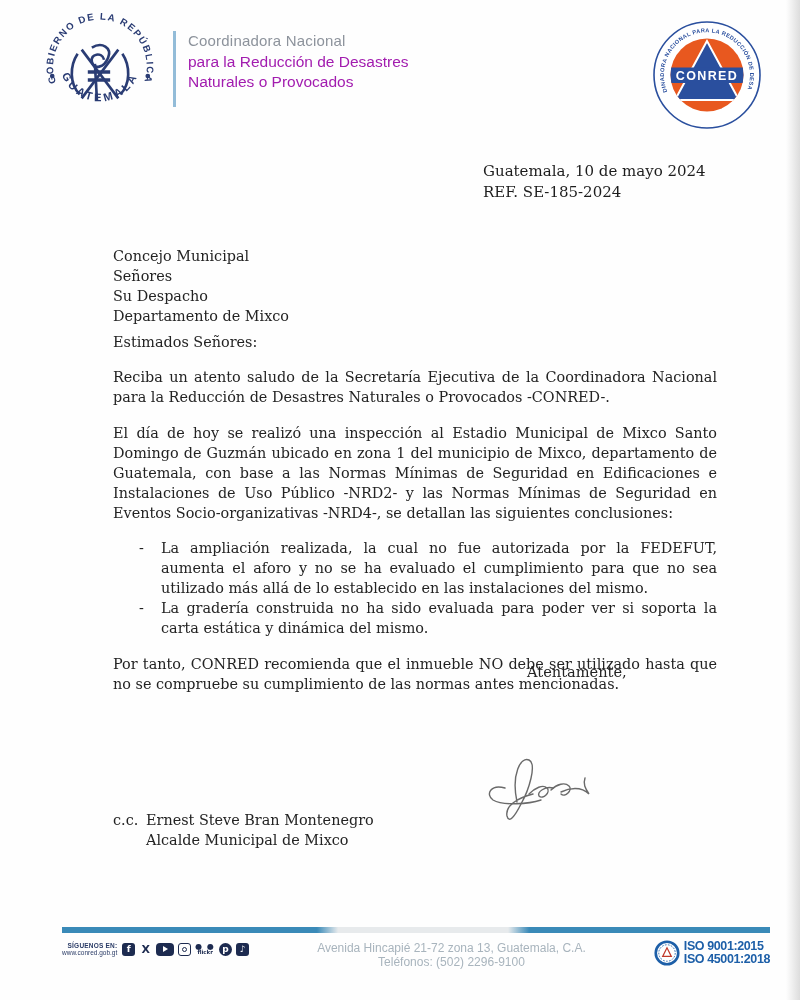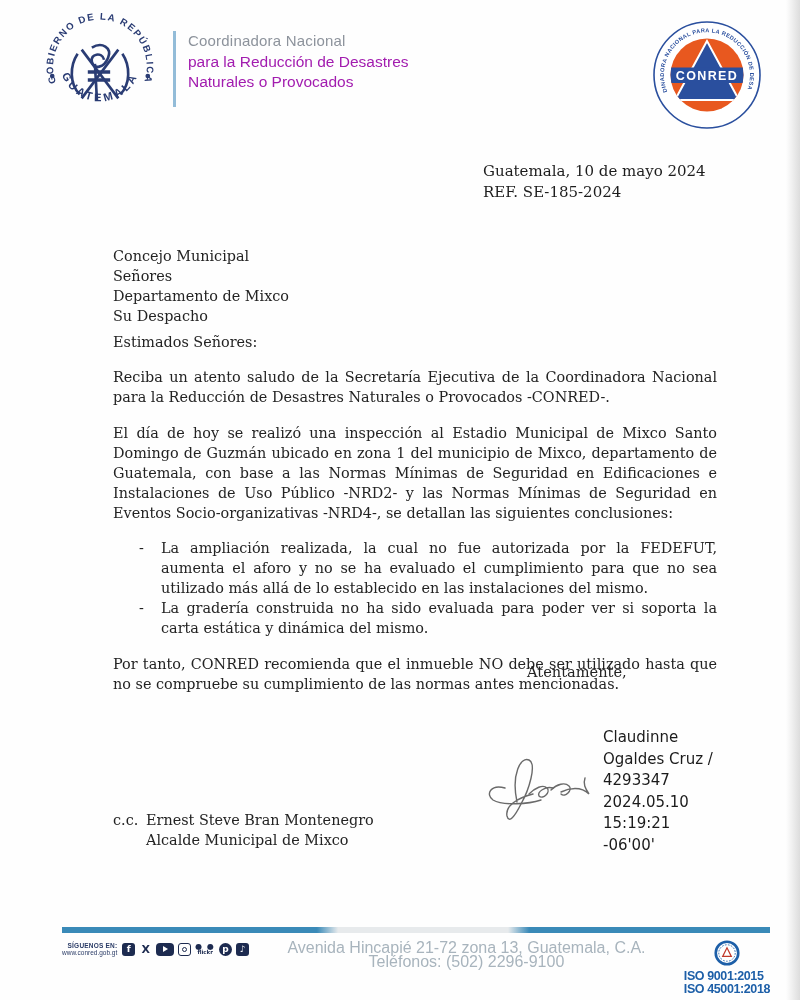--- a/index.html
+++ b/index.html
@@ -58,22 +58,22 @@
            color:#fff; background:#1d2b50; border-radius:3px; font-size:9px; font-weight:bold;
            font-family:"DejaVu Sans", sans-serif; }
   .sicon.round { border-radius:50%; width:13px; }
   .sicon.bare  { background:none; color:#1d2b50; font-size:11px; }
   .sicon.outline { background:none; border:1.4px solid #1d2b50; color:#1d2b50; width:13px; }
   .flickr { background:none; color:#1d2b50; flex-direction:column; line-height:4px; border-radius:0; }
   .flickr .dots { font-size:8px; letter-spacing:1px; line-height:6px; }
   .flickr .word { font-size:5.5px; font-weight:bold; line-height:5px; }
   .yt { width:18px; border-radius:4px; }
   .yt .tri { width:0; height:0; border-left:5px solid #fff; border-top:3.5px solid transparent; border-bottom:3.5px solid transparent; }
-  .addr { text-align:center; color:#a8b4bd; font-size:16px; line-height:14px; margin-top:3px; }
-  .iso { display:flex; align-items:center; gap:4px; margin-top:2px;flex-direction:column; }
+  .addr { text-align:center; color:#a8b4bd; font-size:12px; line-height:14px; margin-top:3px; }
+  .iso { display:flex; align-items:flex-end; gap:4px; margin-top:2px; }
   .iso-badge { width:26px; height:26px; }
   .iso-lines { color:#1d5fa8; font-weight:bold; font-size:12.5px; line-height:13px;
                font-family:"Liberation Sans", sans-serif; letter-spacing:-.4px; font-stretch:condensed; }
 </style>
 </head>
 <body>
 
 <div class="page">
 
   <svg class="seal" viewBox="0 0 120 120">
@@ -134,22 +134,22 @@
 
   <div class="dateblock">
     <div>Guatemala, 10 de mayo 2024</div>
     <div>REF. SE-185-2024</div>
   </div>
 
   <div class="letter">
     <div class="recipient">
       <div>Concejo Municipal</div>
       <div>Señores</div>
+      <div>Su Despacho</div>
       <div>Departamento de Mixco</div>
-      <div>Su Despacho</div>
     </div>
 
     <div class="salutation">Estimados Señores:</div>
 
     <p class="para">Reciba un atento saludo de la Secretaría Ejecutiva de la Coordinadora Nacional para la Reducción de Desastres Naturales o Provocados -CONRED-.</p>
 
     <p class="para">El día de hoy se realizó una inspección al Estadio Municipal de Mixco Santo Domingo de Guzmán ubicado en zona 1 del municipio de Mixco, departamento de Guatemala, con base a las Normas Mínimas de Seguridad en Edificaciones e Instalaciones de Uso Público -NRD2- y las Normas Mínimas de Seguridad en Eventos Socio-organizativas -NRD4-, se detallan las siguientes conclusiones:</p>
 
     <div class="bullets">
       <div class="bullet">
@@ -170,28 +170,20 @@
   <svg class="sig-scribble" viewBox="0 0 118 88">
     <g stroke="#6a6a6a" stroke-width="1.4" fill="none" stroke-linecap="round">
       <path d="M 28,44 C 14,40 8,50 16,56 C 26,62 52,60 64,56"></path>
       <path d="M 40,58 C 34,30 44,12 52,16 C 60,20 52,46 44,60 C 38,72 32,80 30,72 C 28,62 40,54 56,50"></path>
       <path d="M 52,50 C 58,44 66,40 70,44 C 74,48 66,56 62,52 C 60,48 68,42 76,44"></path>
       <path d="M 74,46 C 80,40 88,38 92,42 C 96,46 88,54 84,50"></path>
       <path d="M 84,48 C 92,44 104,42 112,50 C 108,44 106,40 108,34"></path>
     </g>
   </svg>
 
-  <div class="sig-text">
-    <div>Claudinne</div>
-    <div>Ogaldes Cruz /</div>
-    <div>4293347</div>
-    <div>2024.05.10</div>
-    <div>15:19:21</div>
-    <div>-06'00'</div>
-  </div>
 
   <div class="cc-block">
     <div class="cc-label">c.c.</div>
     <div class="cc-lines">
       <div>Ernest Steve Bran Montenegro</div>
       <div>Alcalde Municipal de Mixco</div>
     </div>
   </div>
 
   <div class="footer-bar"></div>

